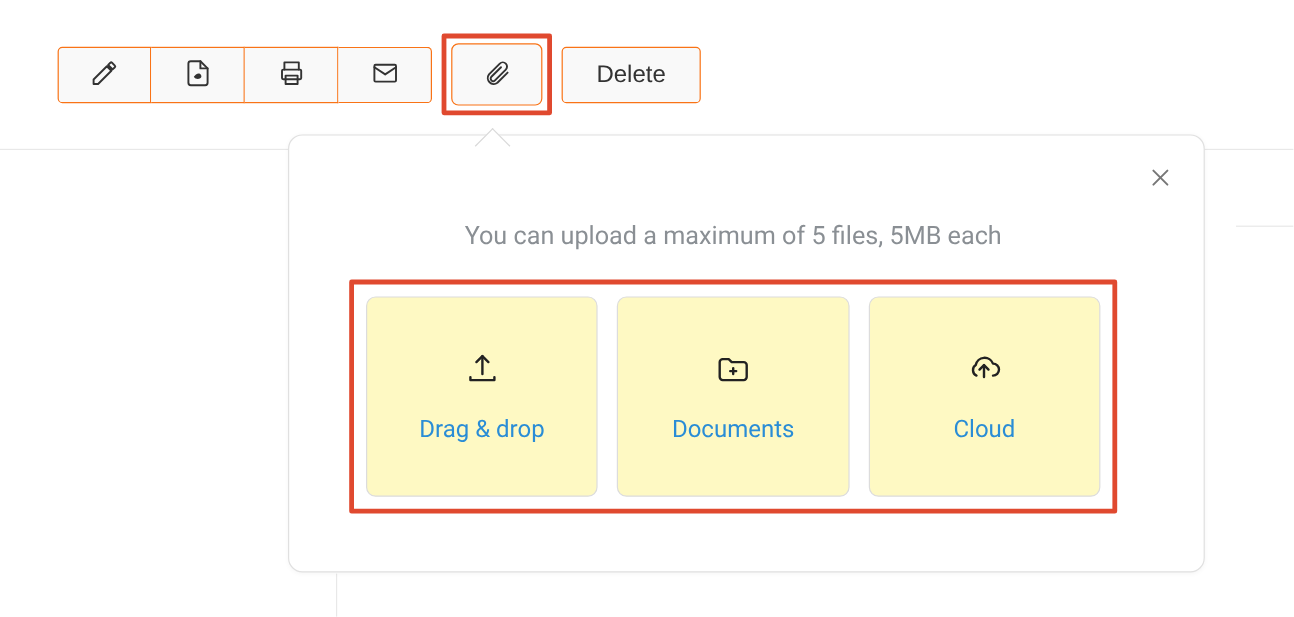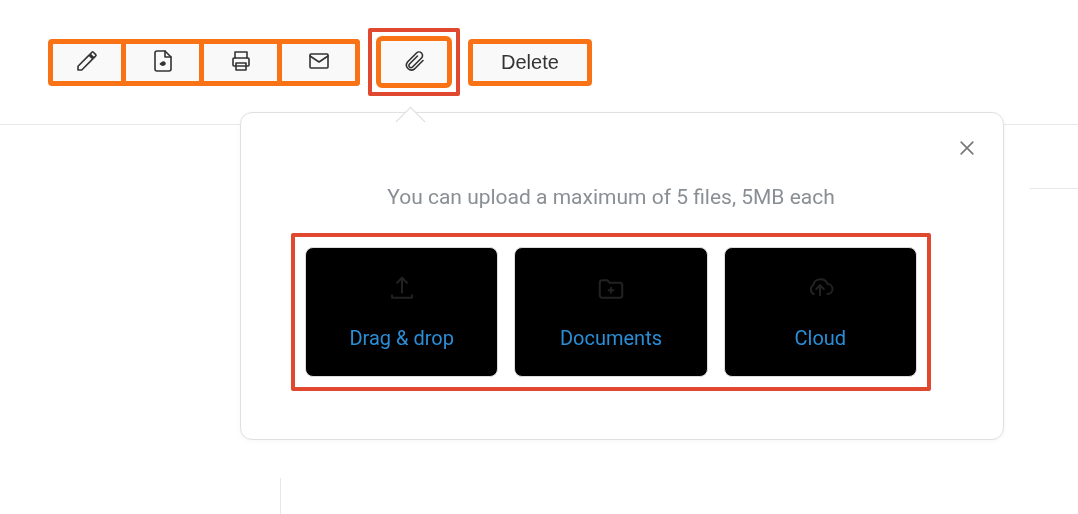--- a/index.html
+++ b/index.html
@@ -16,21 +16,21 @@
       gap: 0;
       align-items: center;
     }
     .btn-group {
       display: flex;
     }
     .tb-btn {
       width: 78px;
       height: 47px;
       background: #f9f9f9;
-      border: 5px solid #f97316;
+      border: 1px solid #f97316;
       display: flex;
       align-items: center;
       justify-content: center;
       cursor: pointer;
     }
     .btn-group .tb-btn + .tb-btn { border-left: none; }
     .btn-group .tb-btn:first-child { border-radius: 4px 0 0 4px; }
     .btn-group .tb-btn:last-child { border-radius: 0 4px 4px 0; }
     .tb-btn.single { border-radius: 4px; }
     .tb-btn svg { width: 24px; height: 24px; }
@@ -113,22 +113,22 @@
       border: 4px solid #e0492f;
       padding: 10px 10px;
       border-radius: 2px;
     }
     .options {
       display: flex;
       gap: 16px;
     }
     .option-card {
       flex: 1;
-      height: 130px;
-      background: #000000;
+      height: 167px;
+      background: #fef9c3;
       border: 1px solid #dcdcdc;
       border-radius: 8px;
       display: flex;
       flex-direction: column;
       align-items: center;
       justify-content: center;
       gap: 18px;
       cursor: pointer;
     }
     .option-card svg { width: 34px; height: 30px; }

